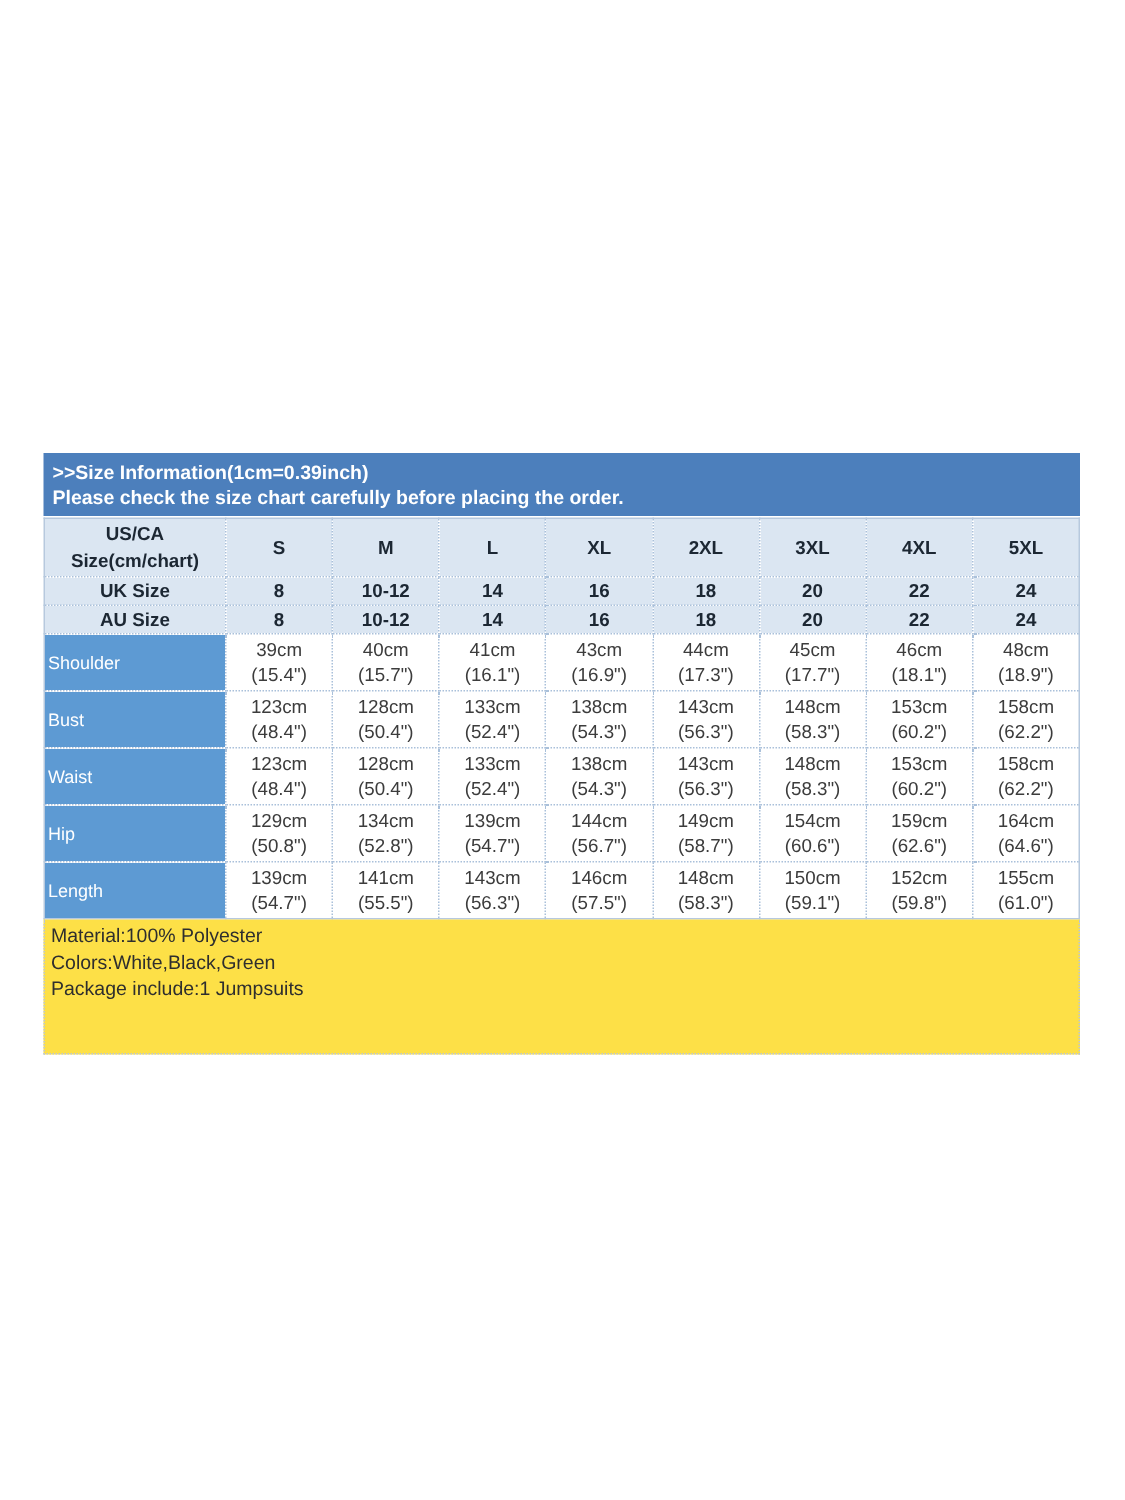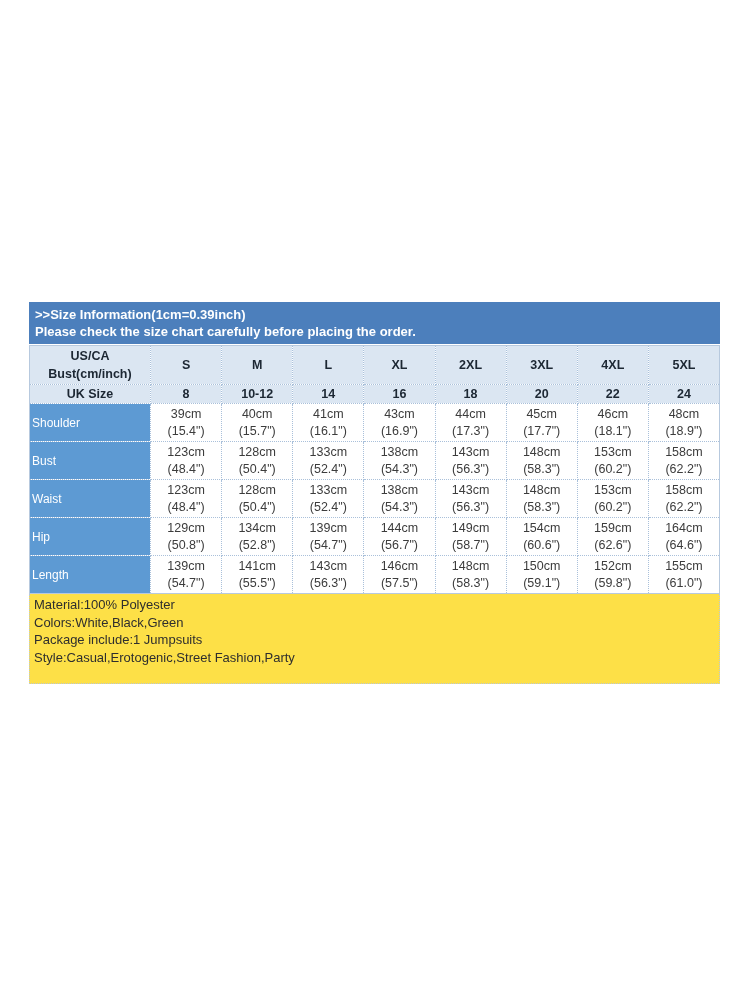--- a/index.html
+++ b/index.html
@@ -49,21 +49,21 @@
     <div class="band">
       <div class="line">&gt;&gt;Size Information(1cm=0.39inch)</div>
       <div class="line">Please check the size chart carefully before placing the order.</div>
     </div>
 
     <table class="size-table">
       <thead>
         <tr id="col-row">
           <th class="hdr corner">
             <div class="cl">US/CA</div>
-            <div class="cl">Bust(cm/inch)</div>
+            <div class="cl">Size(cm/chart)</div>
           </th>
 
         <th class="hdr">S</th>
             <th class="hdr">M</th>
             <th class="hdr">L</th>
             <th class="hdr">XL</th>
             <th class="hdr">2XL</th>
             <th class="hdr">3XL</th>
             <th class="hdr">4XL</th>
             <th class="hdr">5XL</th>
@@ -73,20 +73,31 @@
             <th class="hdr">UK Size</th>
             <td class="sizecell">8</td>
             <td class="sizecell">10-12</td>
             <td class="sizecell">14</td>
             <td class="sizecell">16</td>
             <td class="sizecell">18</td>
             <td class="sizecell">20</td>
             <td class="sizecell">22</td>
             <td class="sizecell">24</td>
           </tr>
+          <tr class="sizerow">
+            <th class="hdr">AU Size</th>
+            <td class="sizecell">8</td>
+            <td class="sizecell">10-12</td>
+            <td class="sizecell">14</td>
+            <td class="sizecell">16</td>
+            <td class="sizecell">18</td>
+            <td class="sizecell">20</td>
+            <td class="sizecell">22</td>
+            <td class="sizecell">24</td>
+          </tr>
         </thead>
       <tbody id="measure-body">
 
       <tr class="mrow">
             <th class="mlabel">Shoulder</th>
             <td class="mcell">
               <div>39cm</div>
               <div>(15.4")</div>
             </td>
             <td class="mcell">
@@ -259,17 +270,16 @@
             </td>
           </tr>
         </tbody>
     </table>
 
     <div class="info">
 
     <div>Material:100% Polyester</div>
         <div>Colors:White,Black,Green</div>
         <div>Package include:1 Jumpsuits</div>
-        <div>Style:Casual,Erotogenic,Street Fashion,Party</div>
       </div>
 
   </div>
 </div>
 
 </body></html>

